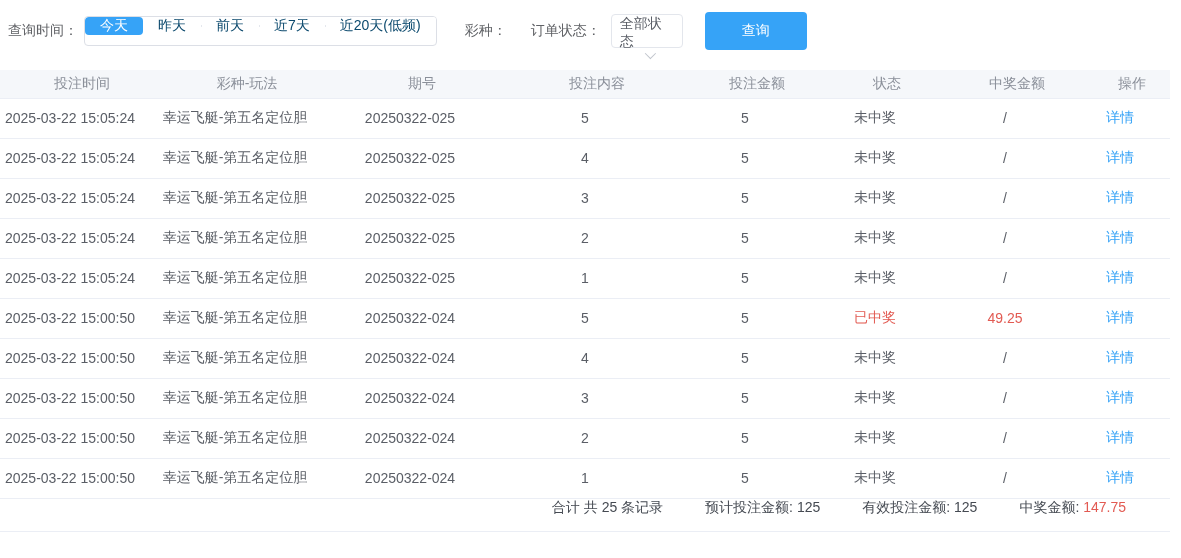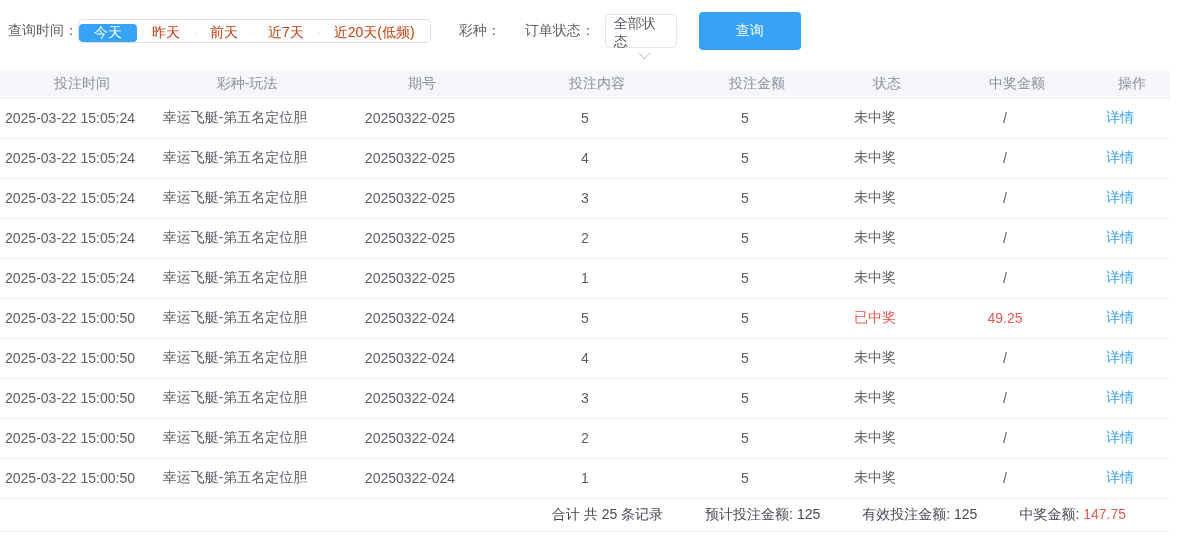--- a/index.html
+++ b/index.html
@@ -5,23 +5,23 @@
   * { margin:0; padding:0; box-sizing:border-box; }
   html,body { width:1181px; height:558px; background:#fff;
     font-family:"Liberation Sans","DejaVu Sans",sans-serif; }
   .page { width:1181px; height:558px; background:#fff; overflow:hidden; position:relative; }
 
   
   .filter-bar { display:flex; align-items:center; height:38px; margin-top:12px; padding-left:8px; }
   .flabel { font-size:14px; color:#606266; white-space:nowrap; }
   .ml28 { margin-left:28px; } .ml24 { margin-left:24px; }
 
-  .btn-group { display:flex; align-items:flex-end; height:24px; border:1px solid #dcdfe6;
-    border-radius:4px; overflow:hidden; background:#fff; }
-  .tbtn { background:#fff; border:none; outline:none; font-size:14px; color:#c2410c;
+  .btn-group { display:flex; align-items:flex-start; height:30px; border:1px solid #dcdfe6;
+    border-radius:4px; margin-left:6px; overflow:hidden; background:#fff; }
+  .tbtn { background:#fff; border:none; outline:none; font-size:14px; color:#0c4a6e;
     padding:0 15px; cursor:pointer; position:relative; font-family:inherit; }
   .tbtn.sep::before { content:""; position:absolute; left:0; top:8px; bottom:8px;
     width:1px; background:#e4e7ed; }
   .tbtn.active { background:var(--primary); color:#fff; border-radius:4px; }
 
   .select { display:flex; align-items:center; justify-content:space-between; height:34px;
     border:1px solid #e3e6ec; border-radius:4px; background:#fff; margin-left:10px;
     font-size:14px; color:#5a5e66; padding:0 10px 0 14px; cursor:pointer; }
   .select.w1 { width:106px; }
   .select.w2 { width:72px; padding-left:8px;flex-direction:column; }
@@ -36,21 +36,21 @@
   
   table { border-collapse:collapse; table-layout:fixed; width:1170px; margin-top:20px; }
   thead th { background:#f5f7fa; height:28px; font-size:14px; font-weight:normal;
     color:#8a8f99; text-align:center; border-bottom:1px solid #ebeef5;padding-left:24px; }
   tbody td { height:40px; font-size:14px; color:#5a5e66; text-align:center;
     border-bottom:1px solid #ebeef5; background:#fff; }
   td.red { color:var(--danger); }
   .detail-link { color:var(--primary); cursor:pointer; text-decoration:none; }
 
   
-  .summary { width:1170px; height:33px; display:flex; align-items:center;
+  .summary { width:1170px; height:33px; display:flex; 
     justify-content:flex-end; gap:42px; padding-right:44px; font-size:14px;
     color:#454a52; border-bottom:1px solid #ebeef5; }
   .summary .red { color:var(--danger); }
 </style>
 </head>
 <body>
 
 <div class="page">
 
   <div class="filter-bar">

